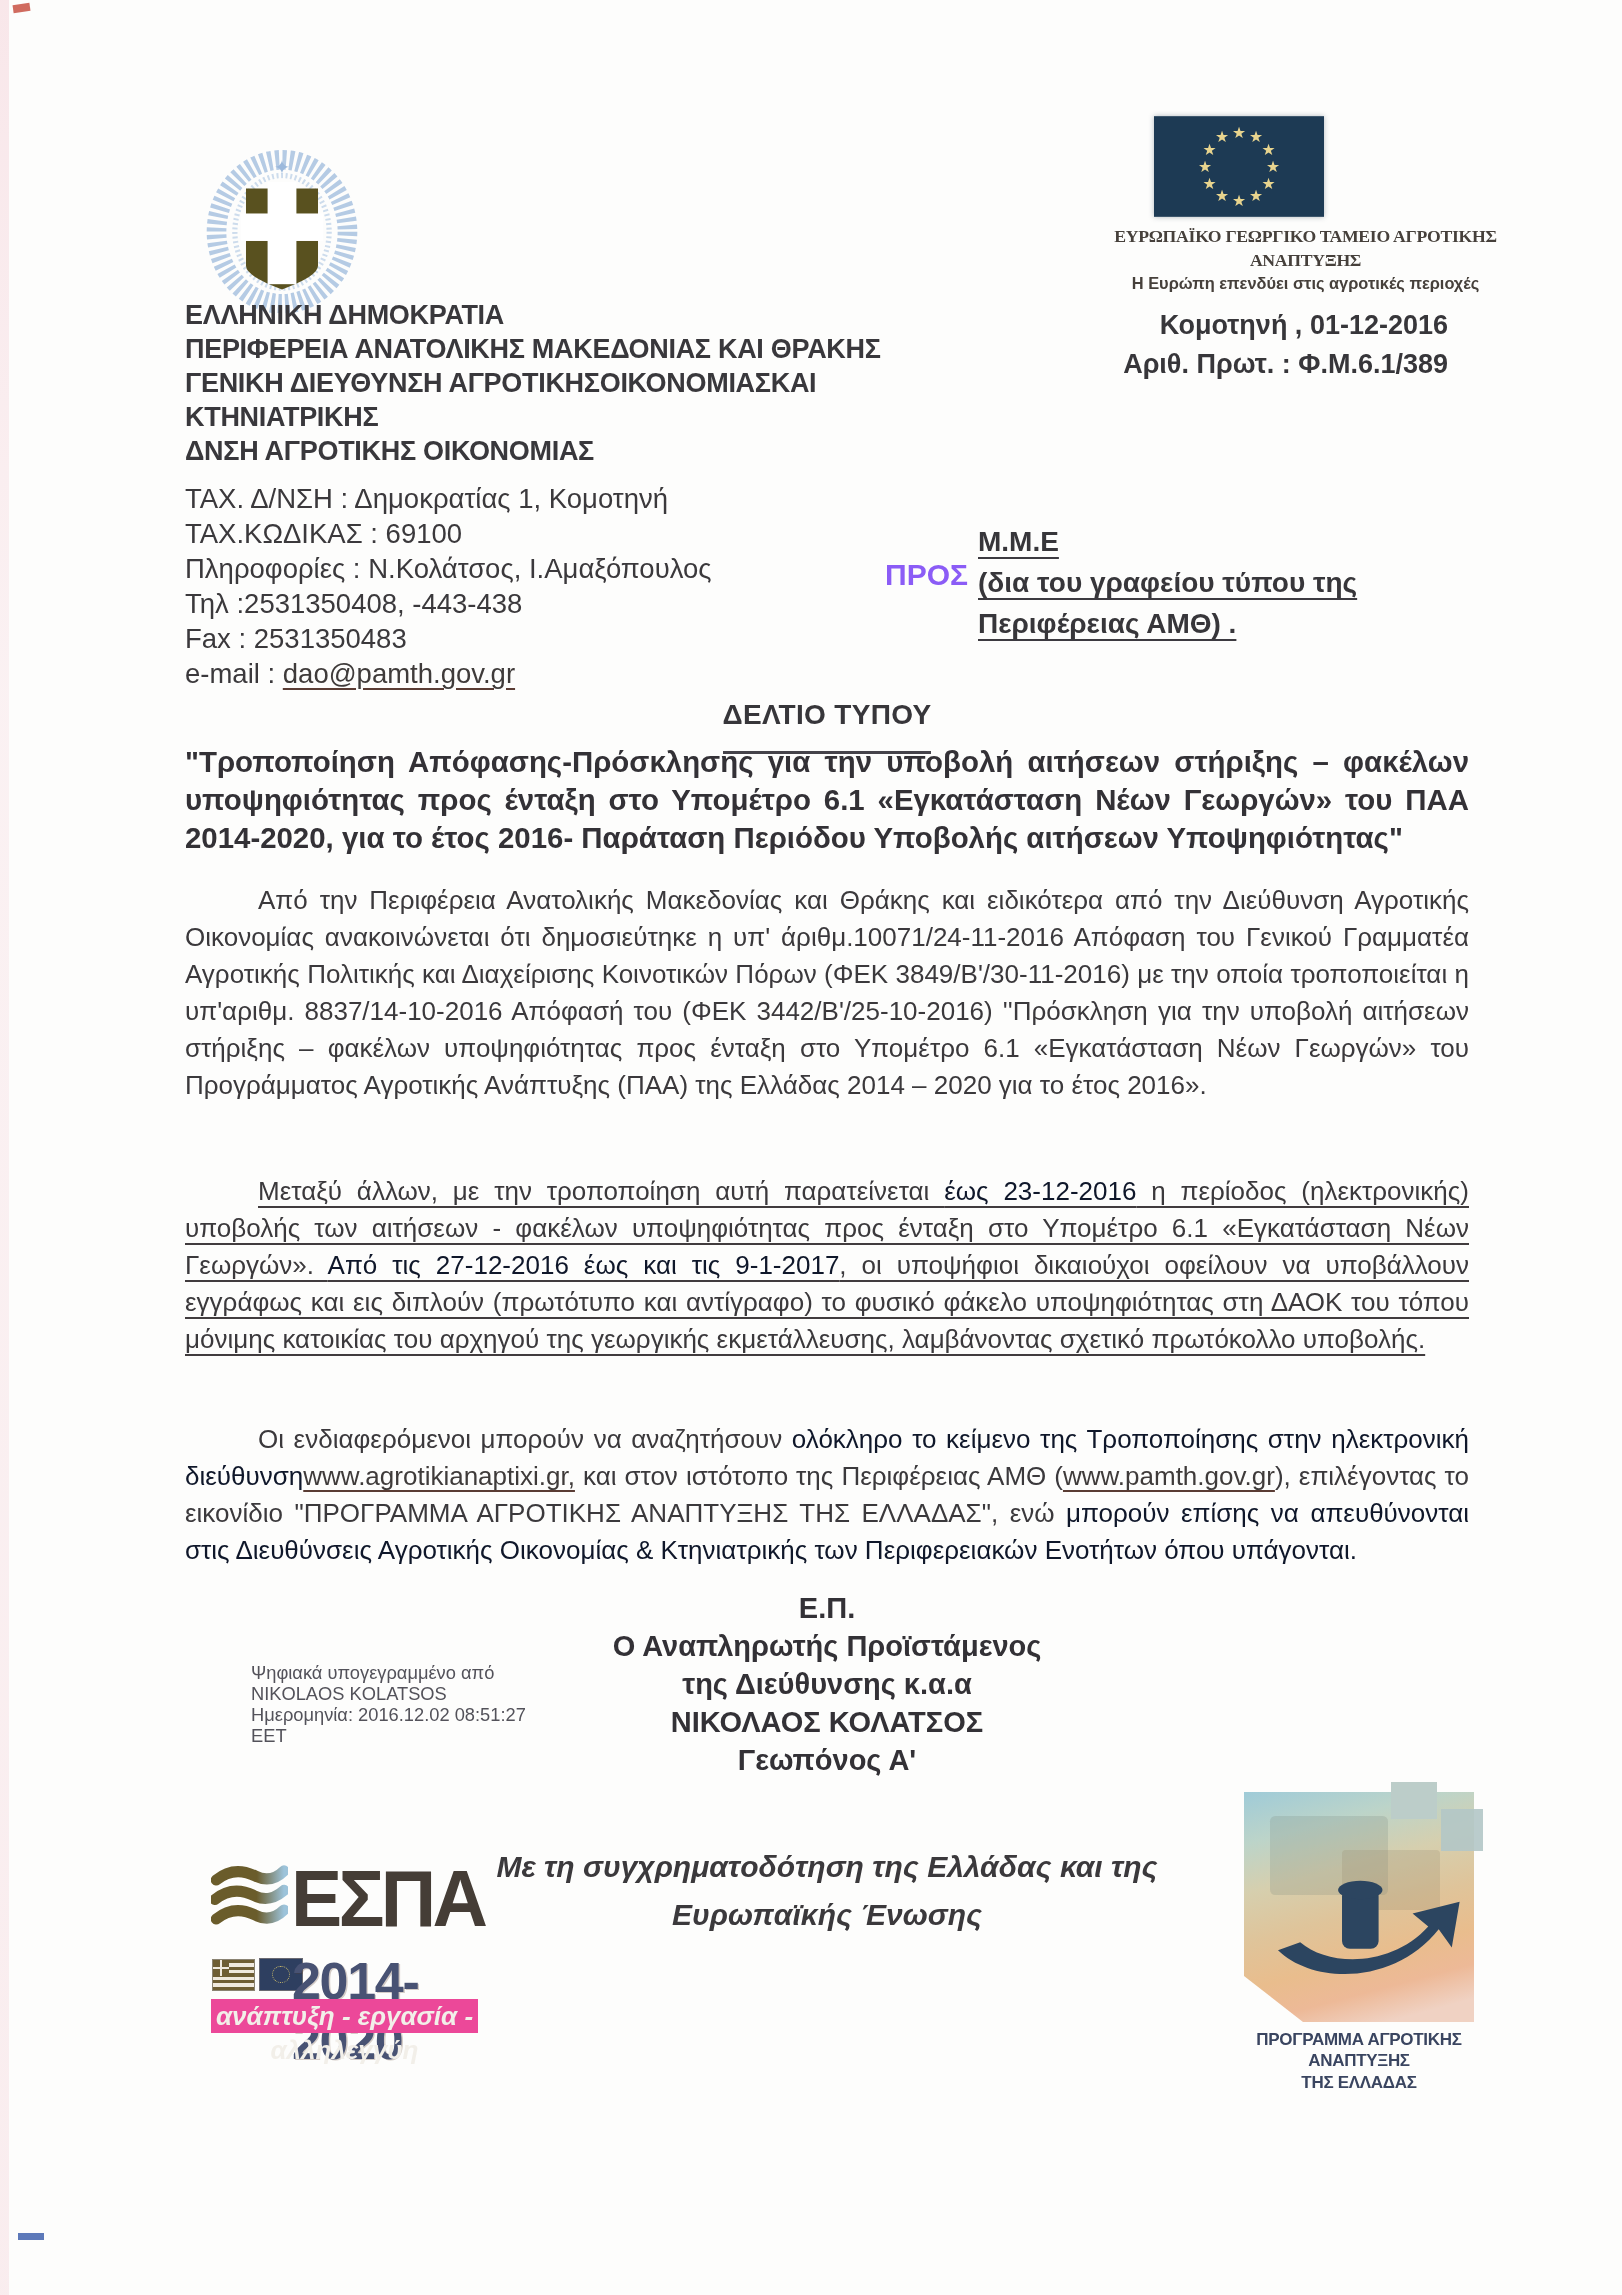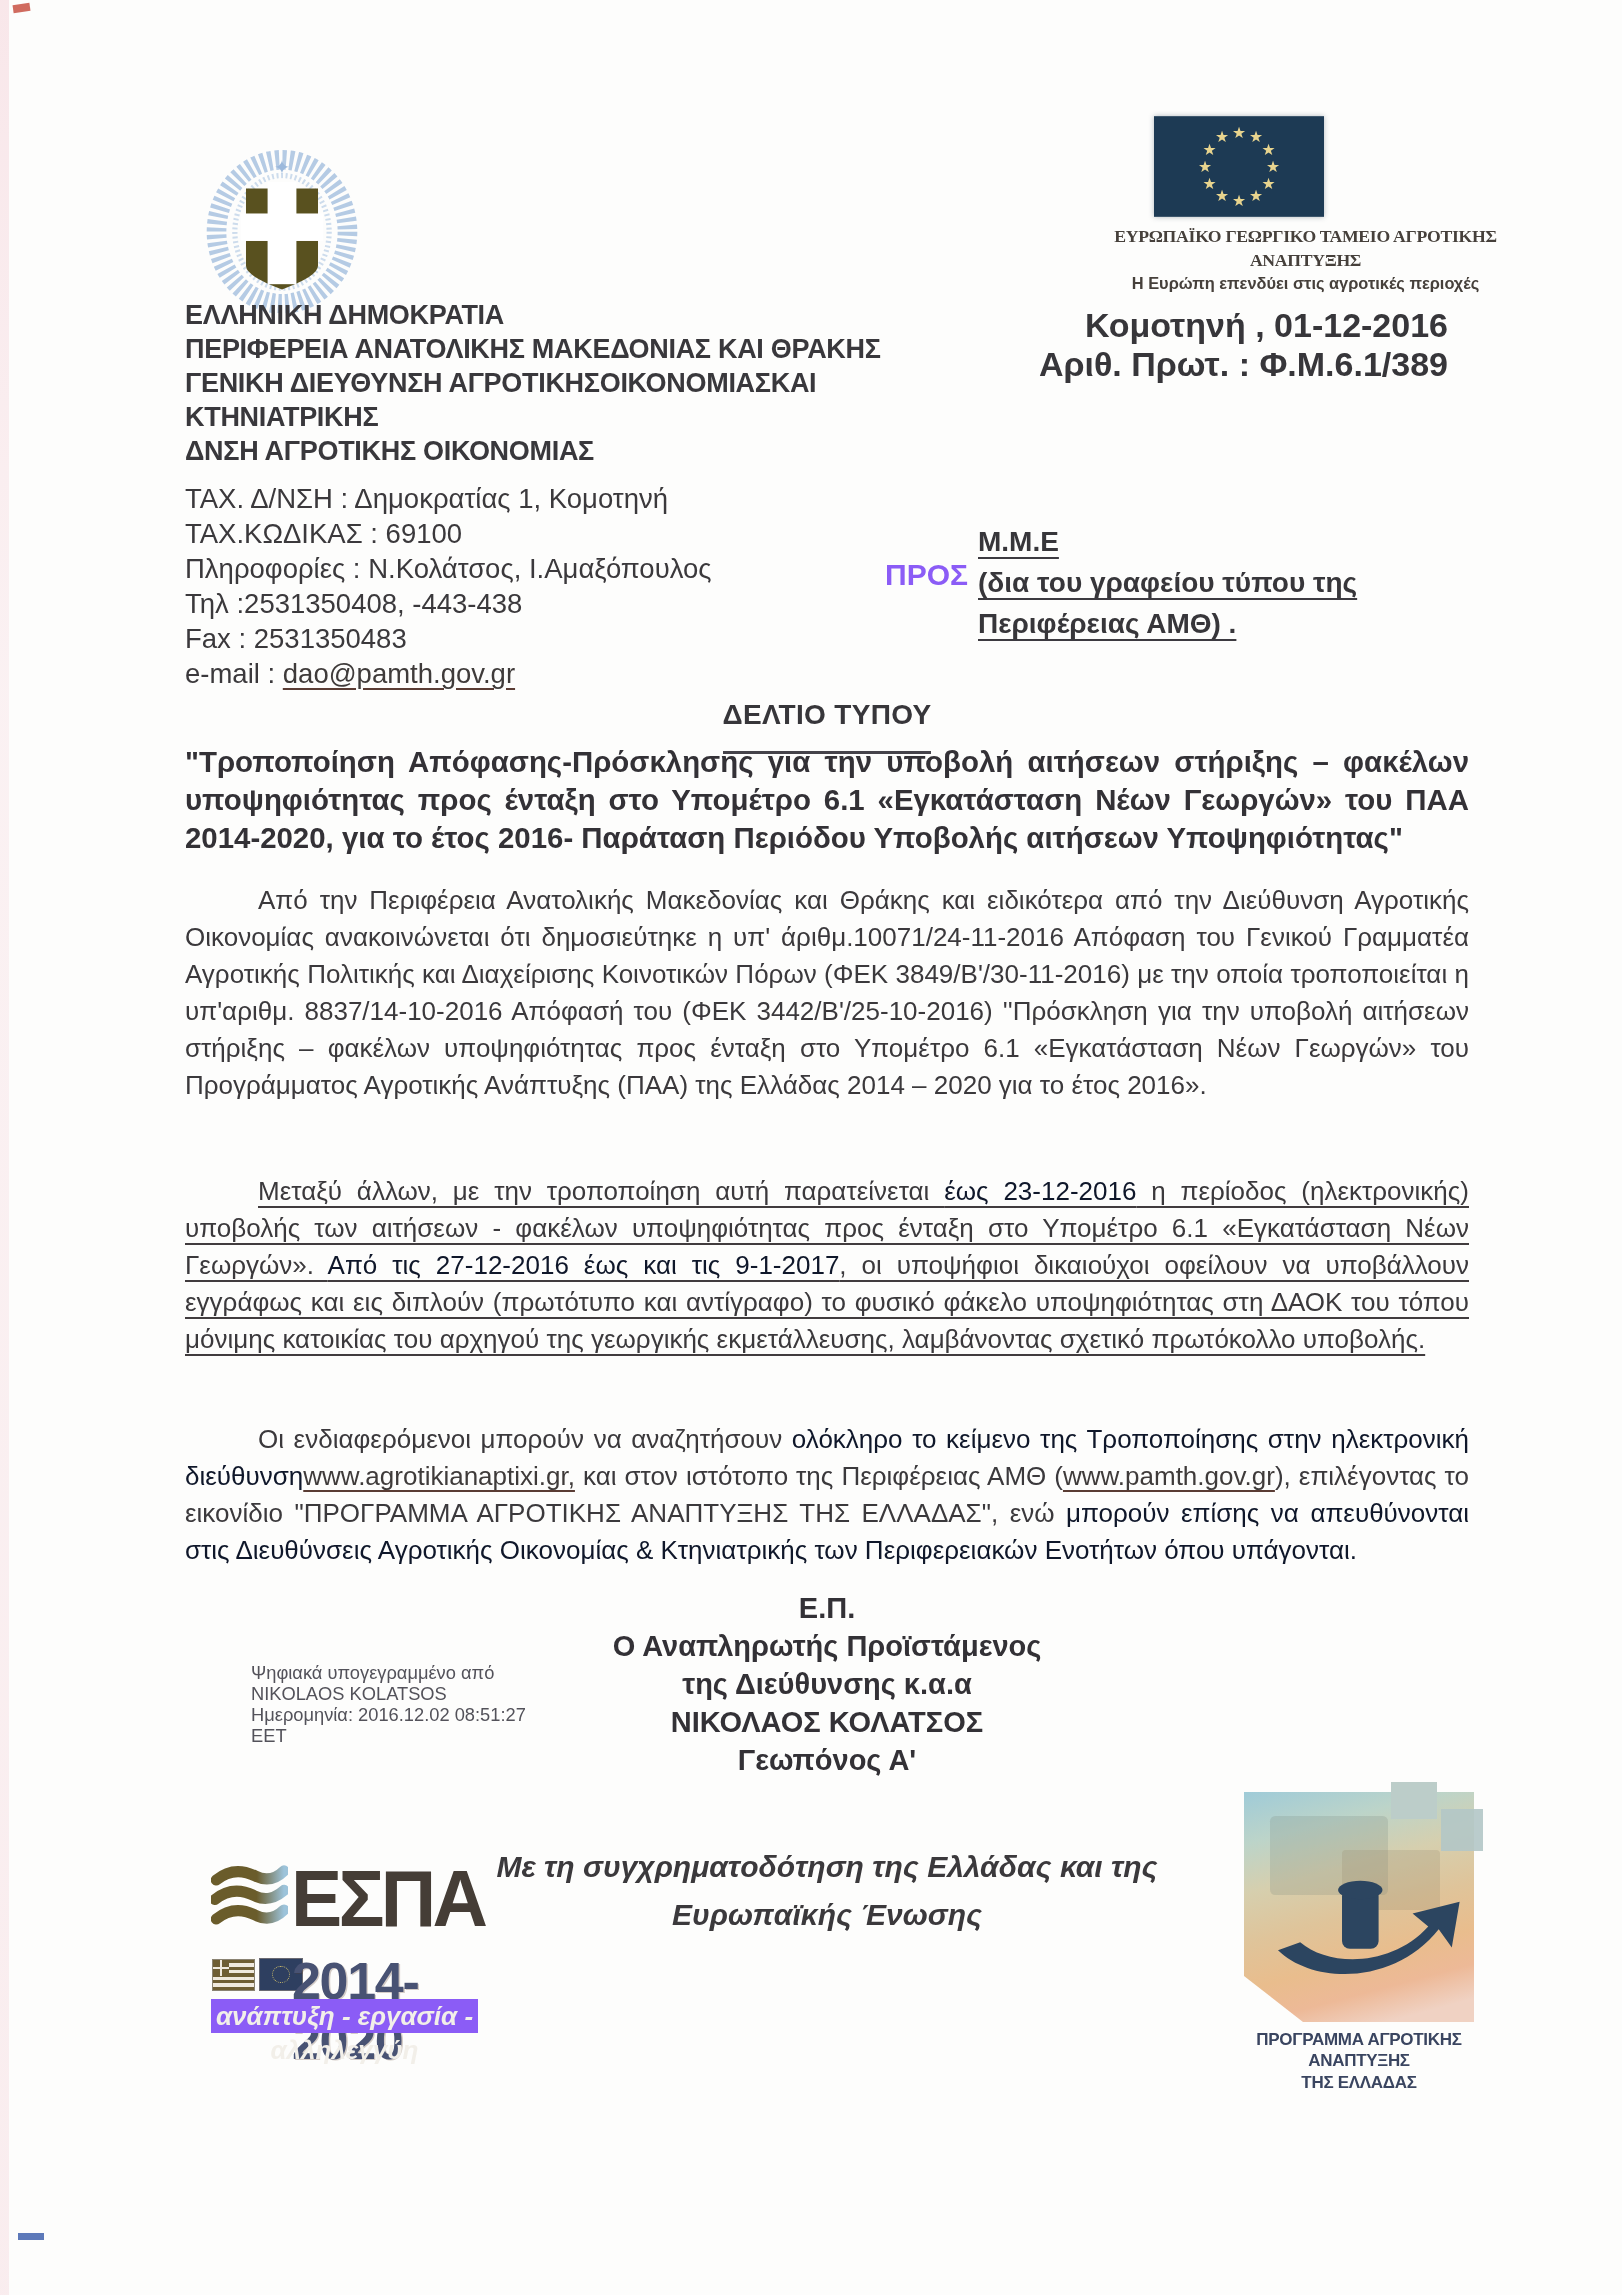--- a/index.html
+++ b/index.html
@@ -26,21 +26,21 @@
   .hdr-contact .email-link{color:#3f3b3a;text-decoration:underline;text-decoration-thickness:2px;text-underline-offset:5.2px;text-decoration-color:#5a3c34;}
 
   
   .eu-flag{position:absolute;left:1154px;top:116px;width:170px;height:101px;box-shadow:0 0 5.2px rgba(40,60,80,.35);}
   .eu-caption{position:absolute;left:1060px;top:225px;width:491px;text-align:center;color:#46403b;}
   .eu-caption .l1{font-size:17.7px;font-weight:800;letter-spacing:-0.3px;line-height:23.6px;font-family:Liberation Serif, serif;}
   .eu-caption .l2{font-size:16.4px;font-weight:700;line-height:22px;}
 
   
   .protocol{position:absolute;left:982px;top:306px;width:466px;text-align:right;
-    font-size:34px;font-weight:700;line-height:39px;color:#37363a;}
+    font-size:27px;font-weight:700;line-height:39px;color:#37363a;}
 
   
   .recipient-label{position:absolute;left:885px;top:558px;font-size:30px;font-weight:700;color:#8b5cf6;}
   .recipient{position:absolute;left:978px;top:521px;width:419px;
     font-size:28px;font-weight:700;line-height:41px;color:#37363a;}
   .recipient .rline{text-decoration:underline;text-decoration-thickness:2px;text-underline-offset:5.9px;text-decoration-color:#3c3a40;}
 
   
   .press-heading-wrap{position:absolute;left:185px;top:699px;width:1284px;text-align:center;}
   .press-heading{display:inline-block;font-size:28px;font-weight:800;color:#37363a;
@@ -72,21 +72,21 @@
     color:#453d36;letter-spacing:-3.9px;transform:scaleX(0.96);transform-origin:left;}
   .flag-gr{position:absolute;left:1.3px;top:97px;width:41px;height:30px;border:0.7px solid #8a8372;
     background:repeating-linear-gradient(180deg,#6e5e33 0 3.3px,#efe9dd 3.3px 6.7px);}
   .flag-gr .canton{position:absolute;left:0;top:0;width:15.7px;height:15.7px;background:#6e5e33;}
   .flag-gr .canton:before{content:"";position:absolute;left:6.5px;top:0;width:2.6px;height:15.7px;background:#efe9dd;}
   .flag-gr .canton:after{content:"";position:absolute;left:0;top:6.5px;width:15.7px;height:2.6px;background:#efe9dd;}
   .flag-eu-mini{position:absolute;left:48px;top:96px;width:42px;height:31px;background:#2e3f60;border:0.7px solid #6a6a72;}
   .flag-eu-mini .ring{width:15.7px;height:15.7px;margin:6.5px auto;border:1.3px dotted #c9b96a;border-radius:50%;}
   .espa-years{position:absolute;left:81px;top:89px;font-size:52px;font-weight:800;
     color:#485273;letter-spacing:-1.3px;text-shadow:1.3px 1.3px 0 rgba(90,60,40,.25);}
-  .espa-banner{position:absolute;left:0;top:137px;width:267px;height:34px;background:#8b5cf6;
+  .espa-banner{position:absolute;left:0;top:137px;width:267px;height:34px;background:#ec4899;
     color:#f2efe9;font-size:26px;font-style:italic;font-weight:700;line-height:34px;text-align:center;}
 
   .paa{position:absolute;left:1244px;top:1792px;width:230px;}
   .paa-img{position:relative;width:230px;height:230px;
     background:linear-gradient(165deg,#9fcbd8 0%,#bcd4c9 18%,#d6cfae 35%,#dfc49a 52%,#e9bd8d 68%,#edb997 80%,#f0d2c3 92%);}
   .paa-tab1{position:absolute;right:-9.2px;top:17px;width:42px;height:42px;background:#b3c6c6;opacity:.9;}
   .paa-tab2{position:absolute;right:37px;top:-10.5px;width:46px;height:37px;background:#bccdc9;}
   .paa-m1{position:absolute;left:26px;top:23.6px;width:118px;height:79px;background:rgba(120,130,125,.22);border-radius:5.2px;}
   .paa-m2{position:absolute;left:98px;top:58px;width:98px;height:60px;background:rgba(150,140,110,.25);border-radius:3.9px;}
   .paa-notch{position:absolute;left:0;bottom:0;width:59px;height:46px;background:#fdfdfc;clip-path:polygon(0 100%,100% 100%,0 0);}

